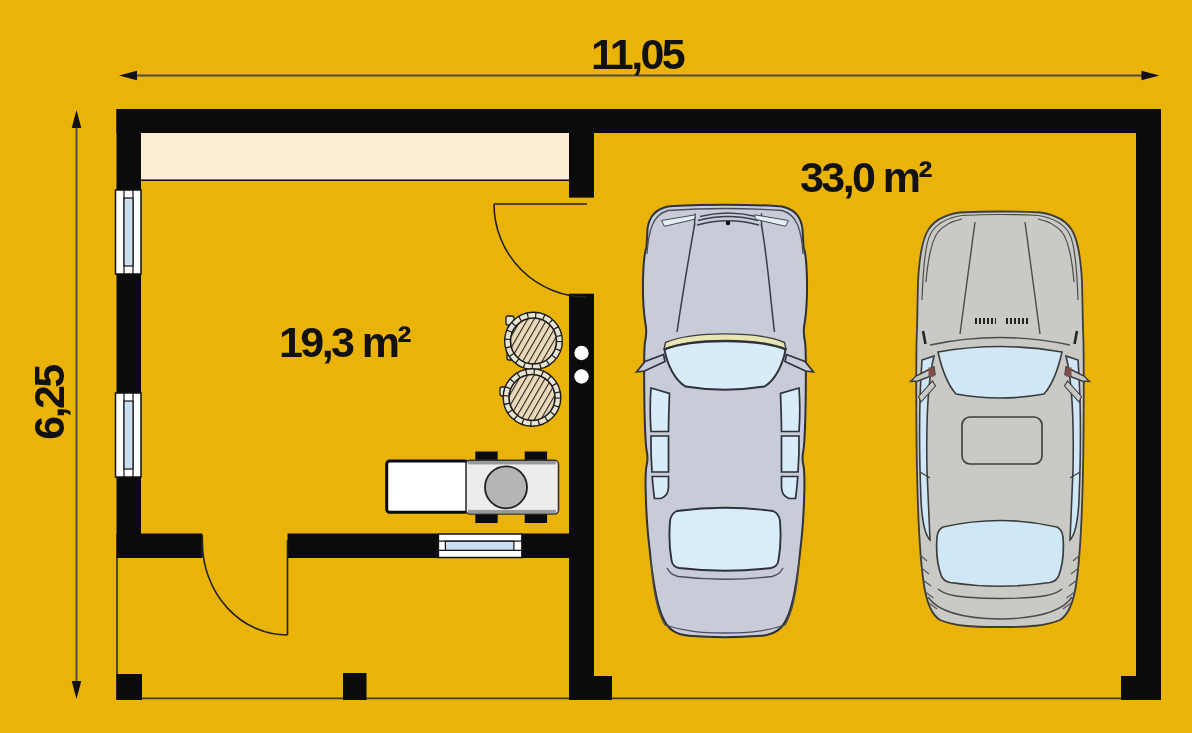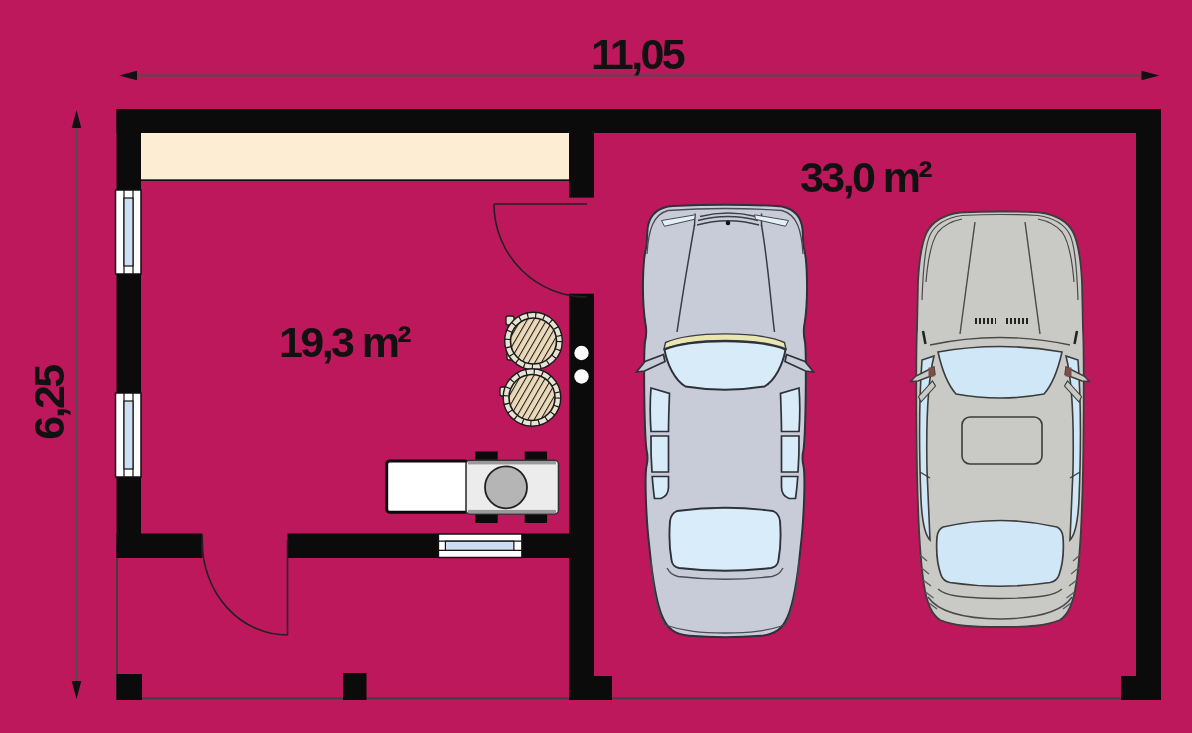--- a/index.html
+++ b/index.html
@@ -1,16 +1,16 @@
 <!DOCTYPE html>
 <html><head>
 <meta charset="utf-8">
 <style>
   html,body{margin:0;padding:0;background:#ffffff;}
-  .page{position:relative;width:1192px;height:733px;background:#be185d;overflow:hidden;}
+  .page{position:relative;width:1192px;height:733px;background:#eab308;overflow:hidden;}
   svg{position:absolute;top:0;left:0;}
   text{font-family:"Liberation Sans",sans-serif;font-weight:bold;fill:#111111;}
 </style>
 </head>
 <body>
 <div class="page">
 <svg width="1192" height="733" viewBox="0 0 1192 733">
 
   <g id="dims">
     <line x1="124" y1="75.5" x2="1154" y2="75.5" stroke="#4d4d4d" stroke-width="2"></line>

